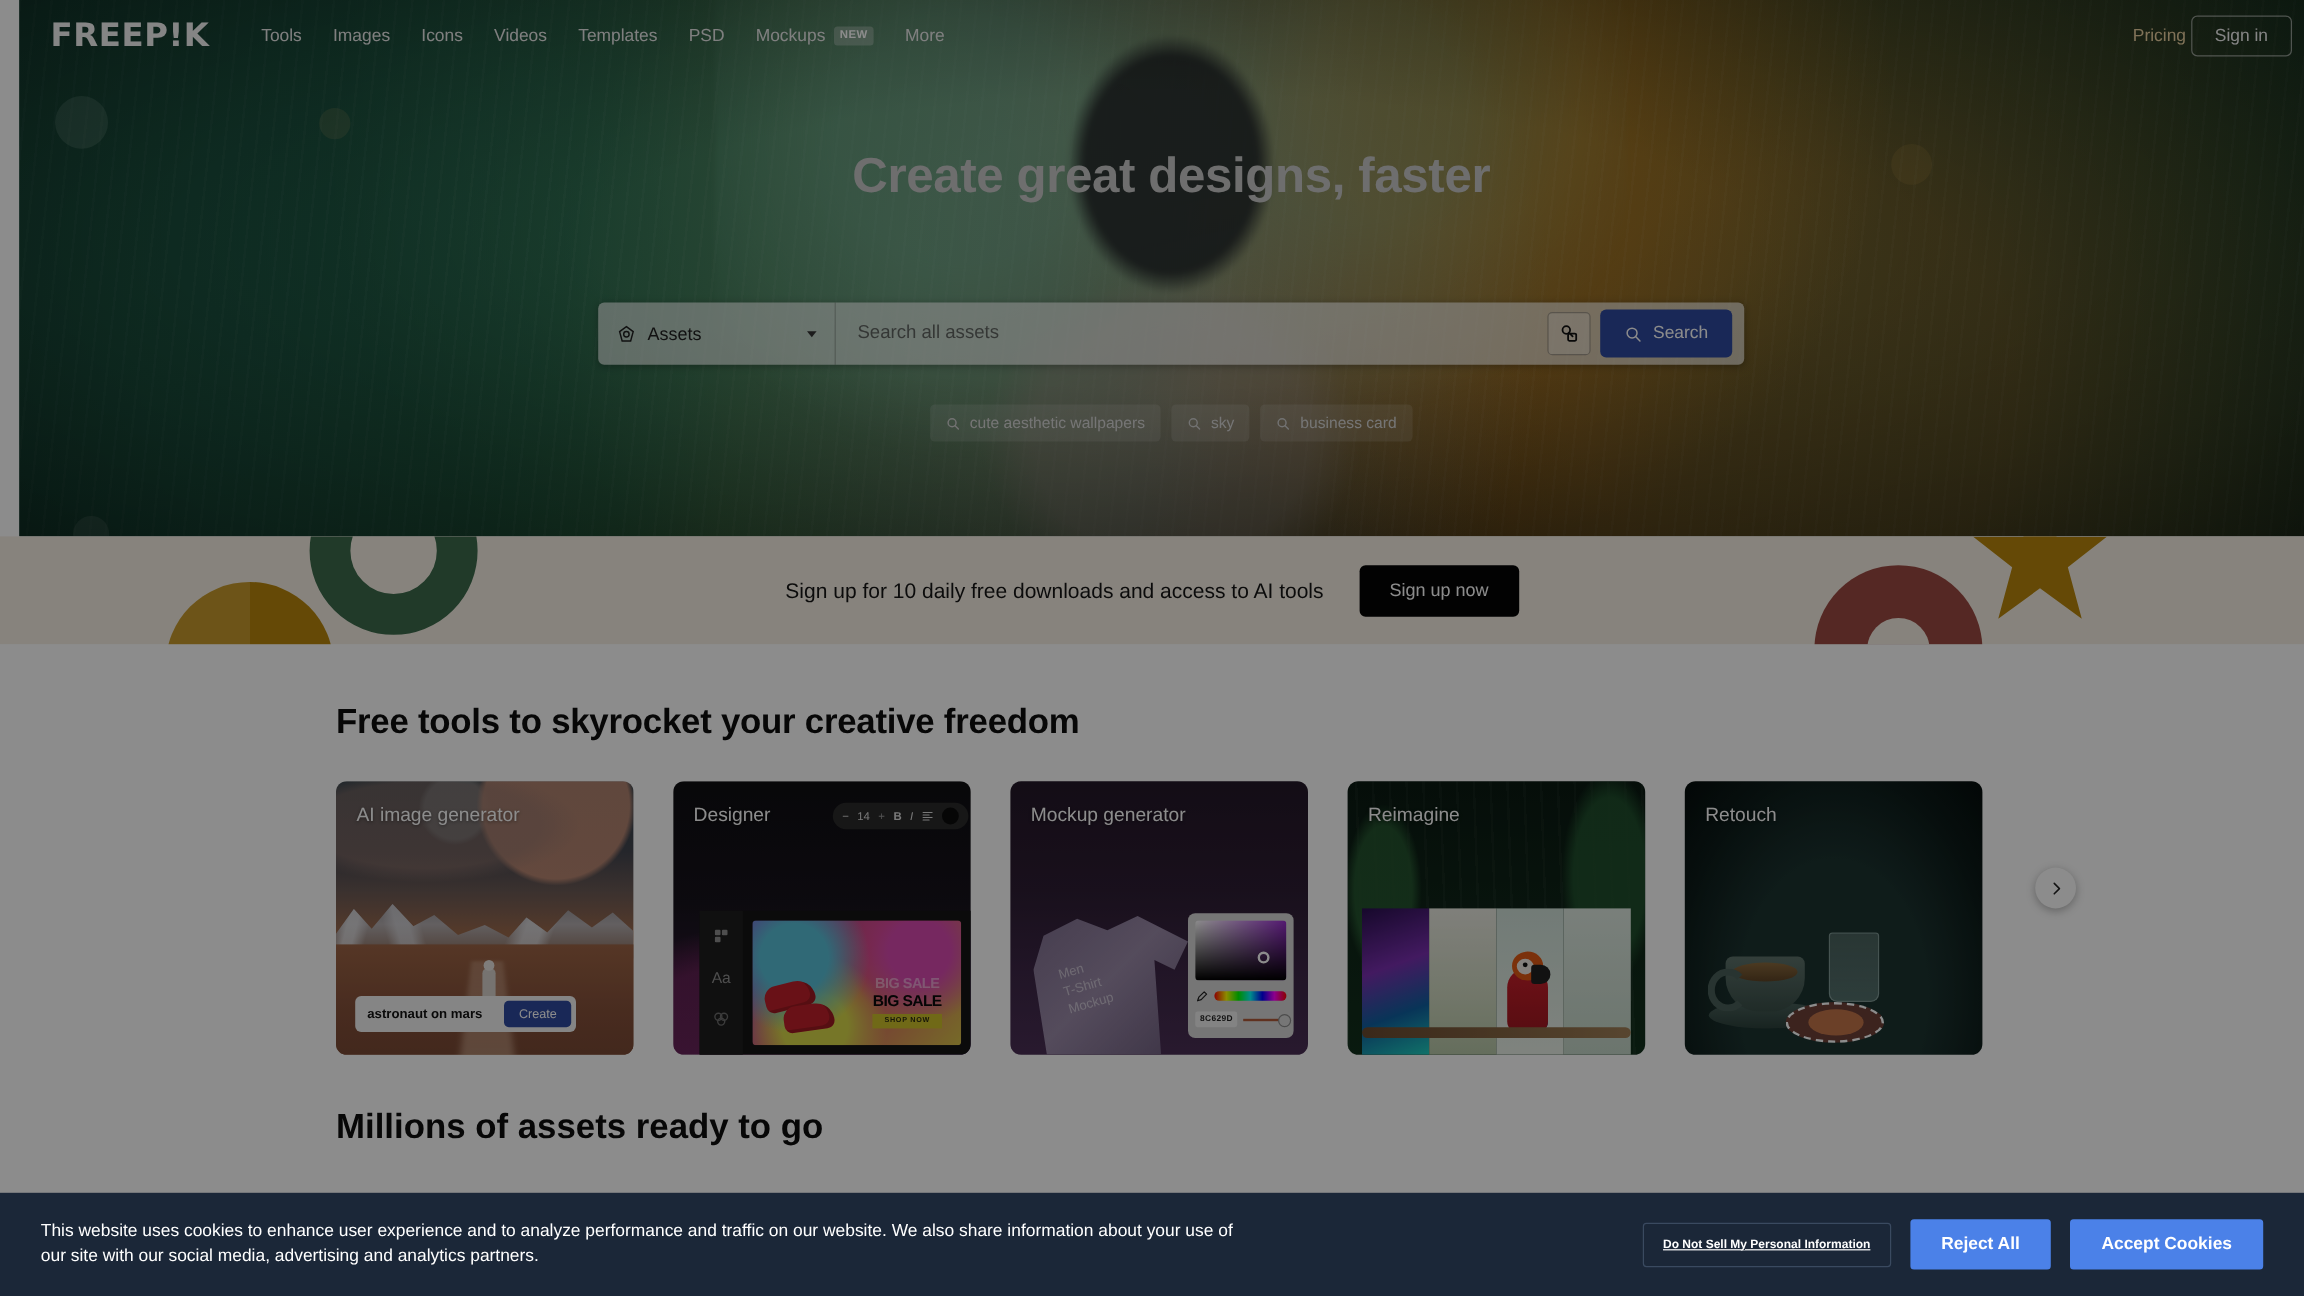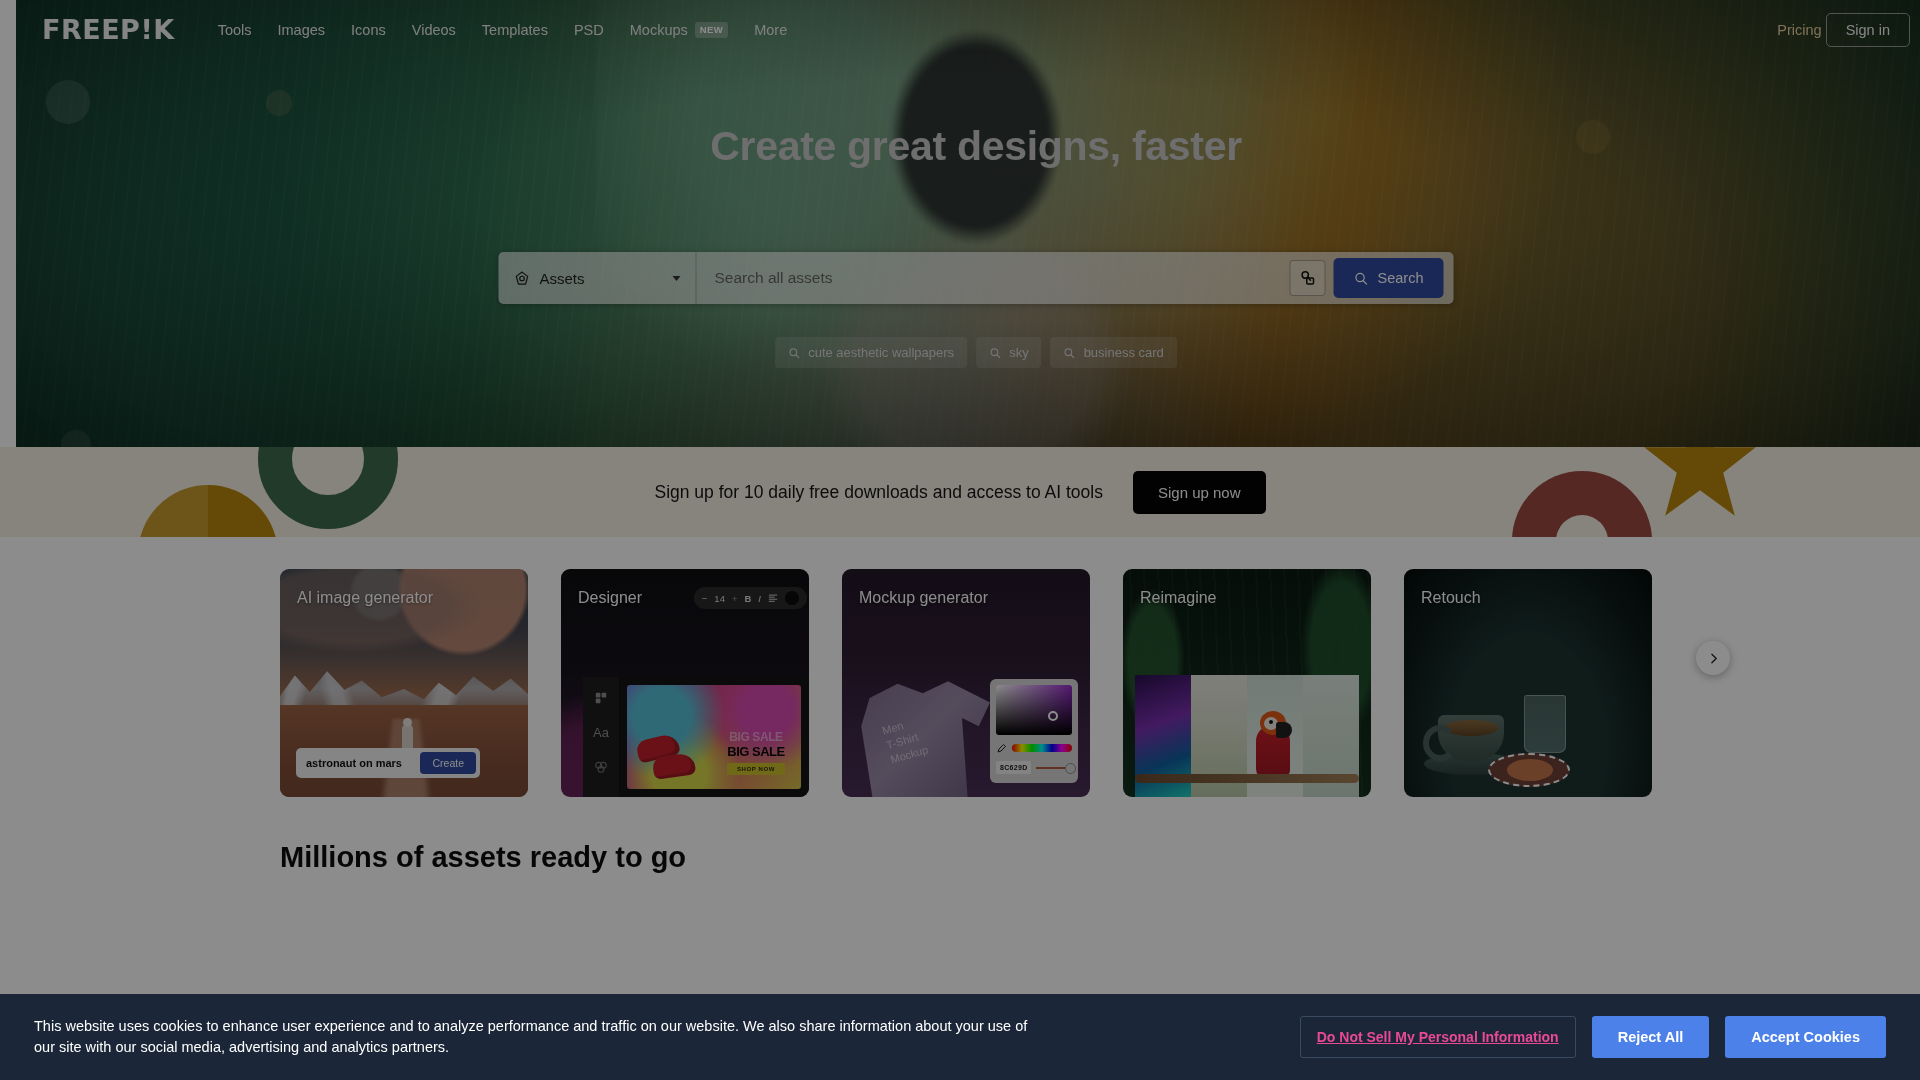--- a/index.html
+++ b/index.html
@@ -380,22 +380,22 @@
   .cookie-banner {
     position: absolute; left: 0; bottom: 0; width: 1920px; height: 86px;
     background: #1b2738; z-index: 60;
     display: flex; align-items: center; padding: 0 34px;
   }
   .cookie-text {
     color: #ffffff; font-size: 14.5px; line-height: 21px; max-width: 1000px;
   }
   .cookie-actions { margin-left: auto; display: flex; align-items: center; gap: 16px; }
   .btn-dns {
-    background: transparent; border: 1px solid #3a4a60; color: #ec4899;
-    text-decoration: underline; font-size: 14px; font-weight: 700;
+    background: transparent; border: 1px solid #3a4a60; color: #ffffff;
+    text-decoration: underline; font-size: 10px; font-weight: 700;
     padding: 12px 16px; border-radius: 3px; cursor: pointer;
     font-family: "Liberation Sans", sans-serif;
   }
   .btn-blue {
     background: #4b81e8; border: none; color: #fff; font-size: 14.5px; font-weight: 700;
     padding: 13px 26px; border-radius: 3px; cursor: pointer;
     font-family: "Liberation Sans", sans-serif;
   }
   svg { display:block; }
 </style>
@@ -508,20 +508,21 @@
     <div class="shape" style="left:138px;top:38px;width:140px;height:70px;border-radius:70px 70px 0 0;background:linear-gradient(90deg,#c79a2c 0 50%, #b8860b 50% 100%);"></div>
     <div class="shape" style="left:1512px;top:24px;width:140px;height:70px;border-radius:70px 70px 0 0;background:#9c4a42;"></div>
     <div class="shape" style="left:1556px;top:68px;width:52px;height:26px;border-radius:26px 26px 0 0;background:#f6efe4;"></div>
     <div class="shape" style="left:1642px;top:-38px;width:116px;height:116px;background:#b8860b;clip-path:polygon(50% 0%,62% 33%,98% 33%,70% 55%,80% 92%,50% 70%,20% 92%,30% 55%,2% 33%,38% 33%);"></div>
 
     <div class="signup-text">Sign up for 10 daily free downloads and access to AI tools</div>
     <button class="signup-btn">Sign up now</button>
   </div>
 
   <div class="main">
+    <div class="section-title">Free tools to skyrocket your creative freedom</div>
 
     <div class="cards-row">
 
       <div class="tool-card c-ai">
         <div class="mtn"></div>
         <div class="ground"></div>
         <div class="path"></div>
         <div class="astro"></div>
         <div class="card-label">AI image generator</div>
         <div class="prompt-bar">

